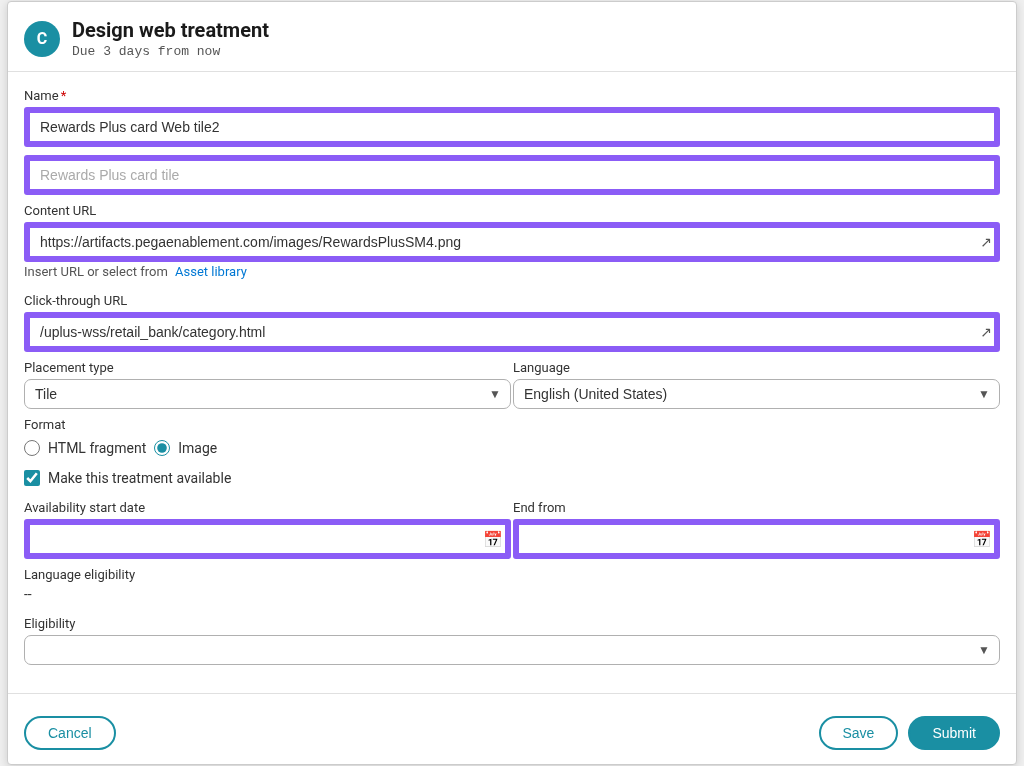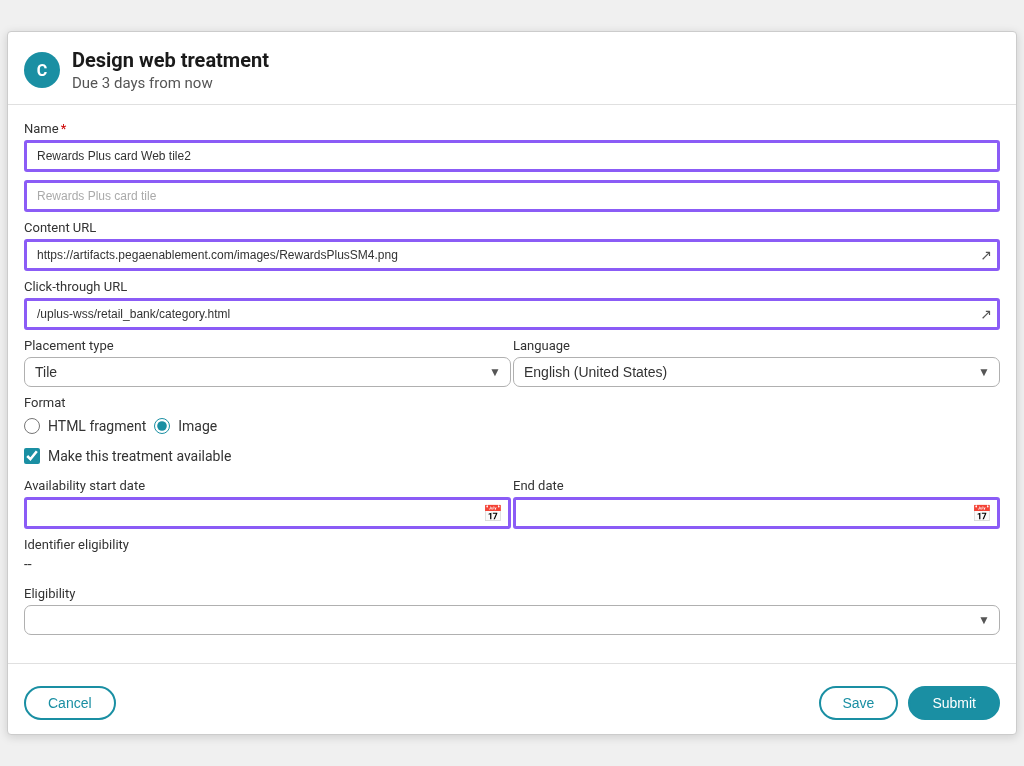--- a/index.html
+++ b/index.html
@@ -40,46 +40,47 @@
       margin-right: 12px;
       flex-shrink: 0;
     }
     .header-text-block {}
     .header-title {
       font-size: 20px;
       font-weight: 700;
       color: #1a1a1a;
     }
     .header-subtitle {
-      font-size: 15px;
+      font-size: 13px;
       color: #555;
       margin-top: 2px;
+      font-family: Liberation Mono, monospace;
     }
     .modal-body {
       padding: 16px 16px 12px 16px;
     }
     .form-group {
       margin-bottom: 8px;
     }
     .form-label {
       font-size: 13px;
       color: #333;
       margin-bottom: 4px;
       display: block;
     }
     .required {
       color: #c00;
       margin-left: 2px;
     }
     .form-input {
       width: 100%;
-      border: 3px solid #8b5cf6;
+      border: 6px solid #8b5cf6;
       border-radius: 3px;
       padding: 6px 10px;
-      font-size: 12px;
+      font-size: 14px;
       color: #333;
       outline: none;
     }
     .form-input::placeholder {
       color: #aaa;
     }
     .input-with-icon {
       position: relative;
     }
     .input-with-icon .form-input {
@@ -268,20 +269,24 @@
     </div>
 
     <div class="form-group">
       <label class="form-label">Content URL</label>
       <div class="input-with-icon">
         <input class="form-input" type="text" value="https://artifacts.pegaenablement.com/images/RewardsPlusSM4.png" style="">
         <span class="input-icon">↗</span>
       </div>
     </div>
 
+    <div class="asset-library-text">
+      <span>Insert URL or select from</span>
+      <a class="asset-library-link">Asset library</a>
+    </div>
 
     <div class="form-group">
       <label class="form-label">Click-through URL</label>
       <div class="input-with-icon">
         <input class="form-input" type="text" value="/uplus-wss/retail_bank/category.html" style="">
         <span class="input-icon">↗</span>
       </div>
     </div>
 
     <div class="two-col">
@@ -330,30 +335,30 @@
 
     <div class="two-col">
       <div class="form-group">
         <label class="form-label">Availability start date</label>
         <div class="date-input-wrapper">
           <input class="form-input" type="text" style="">
           <span class="cal-icon">📅</span>
         </div>
       </div>
       <div class="form-group">
-        <label class="form-label">End date</label>
+        <label class="form-label">End from</label>
         <div class="date-input-wrapper">
           <input class="form-input" type="text" style="">
           <span class="cal-icon">📅</span>
         </div>
       </div>
     </div>
 
     <div class="form-group">
-      <span class="inherited-label">Identifier eligibility</span>
+      <span class="inherited-label">Language eligibility</span>
       <div class="inherited-value">--</div>
     </div>
 
     <div class="form-group">
       <label class="form-label">Eligibility</label>
       <div class="select-wrapper">
         <select class="form-select">
           <option value=""></option>
         </select>
         <span class="select-arrow">▼</span>

